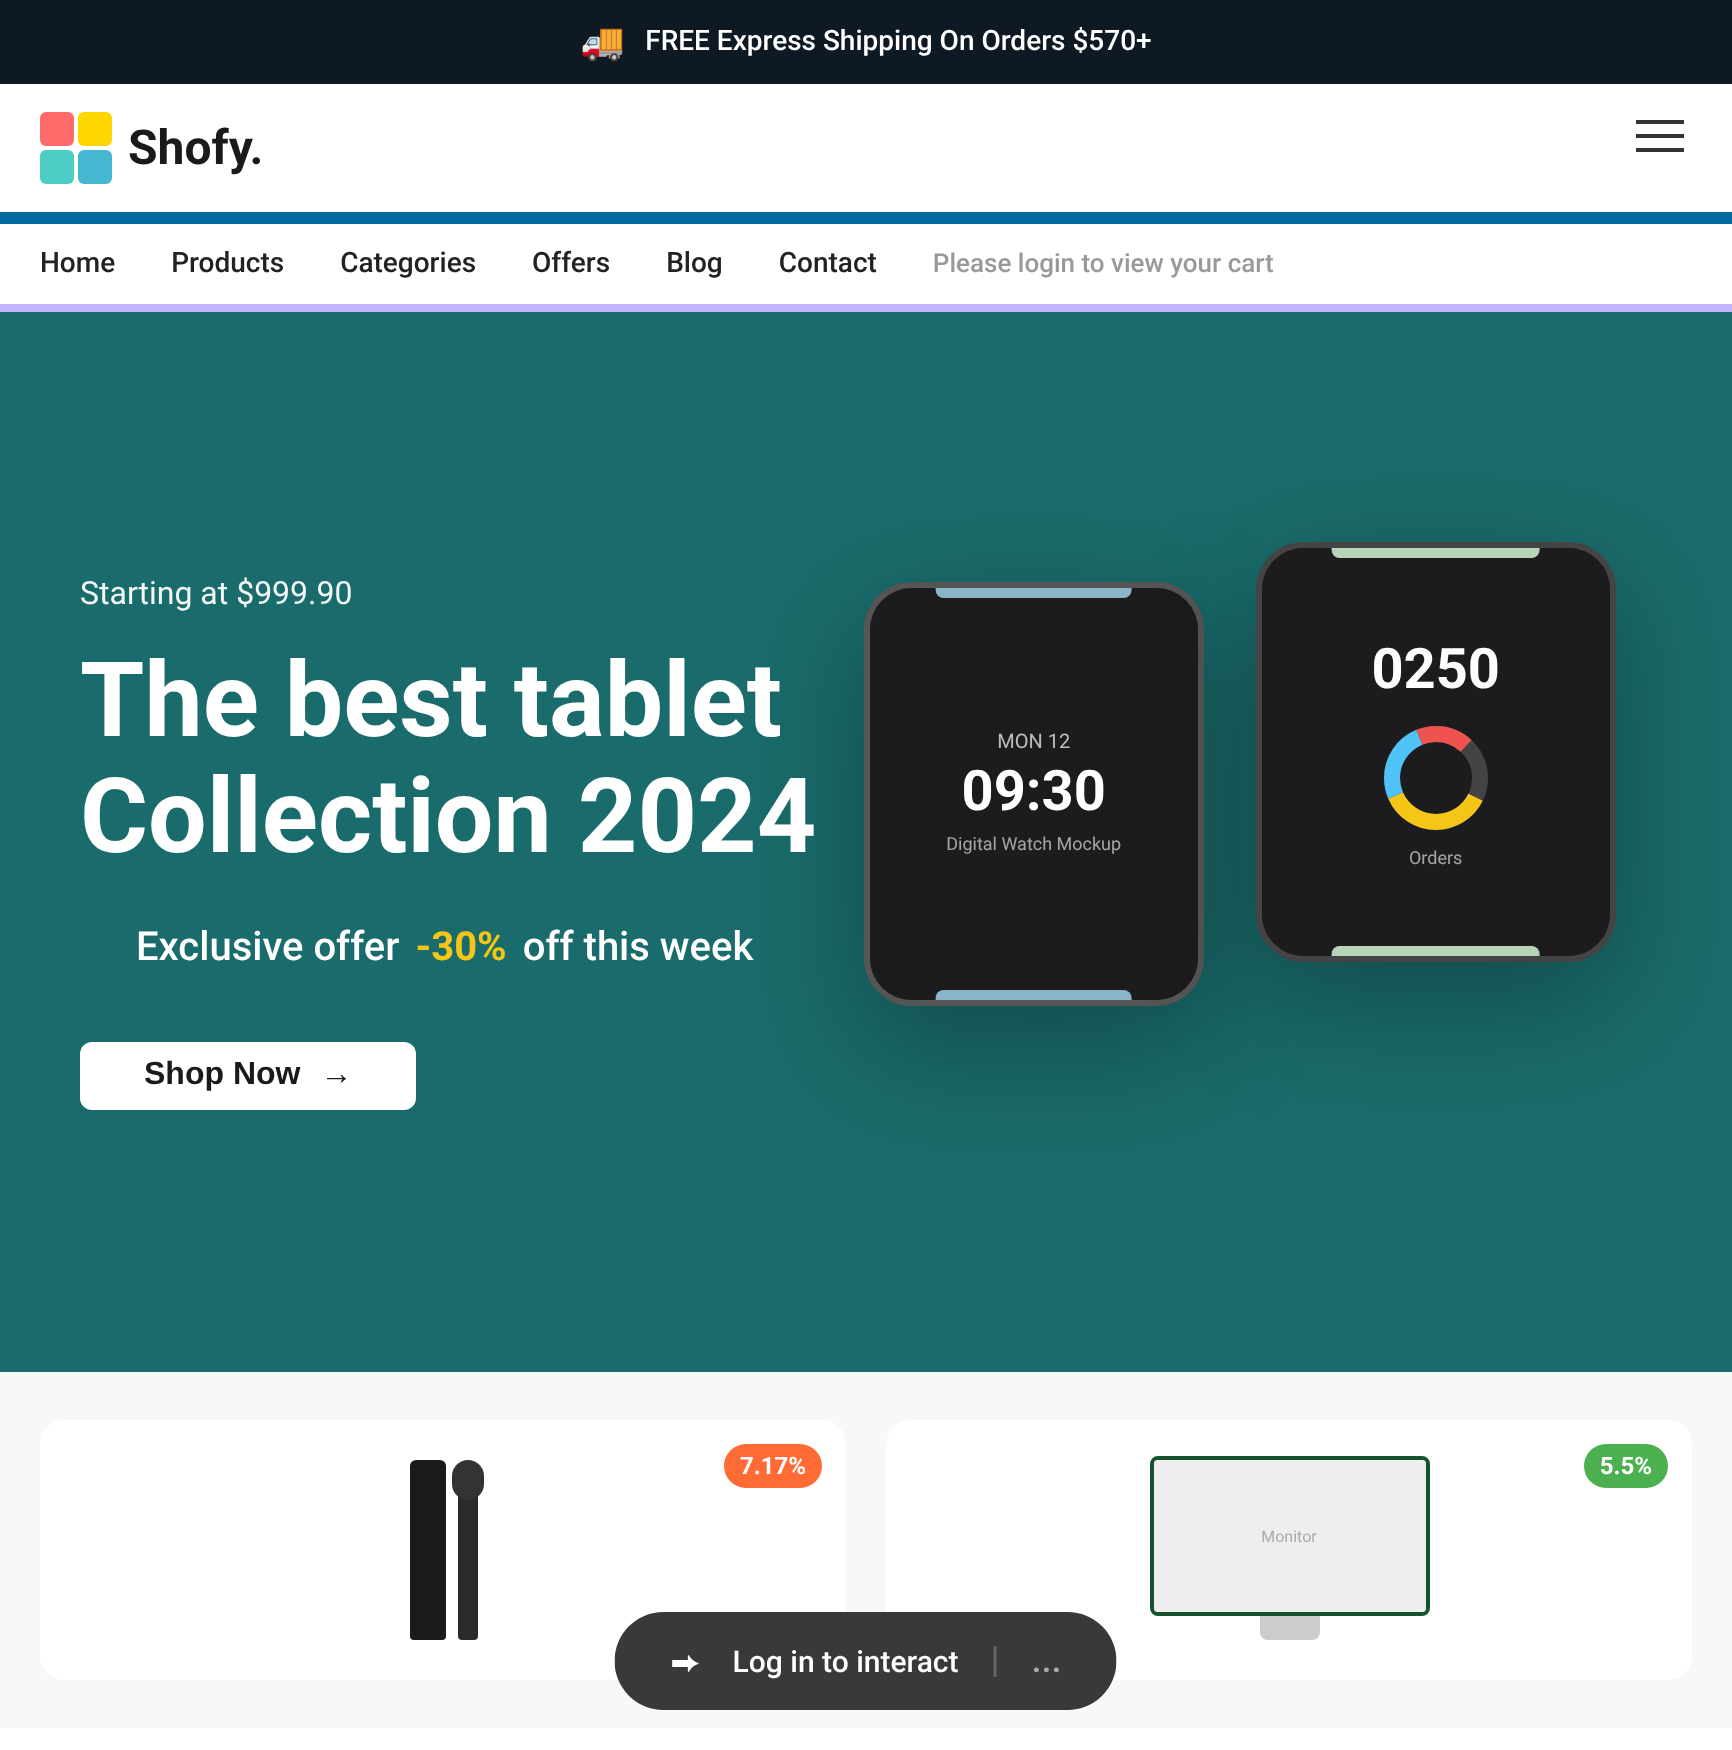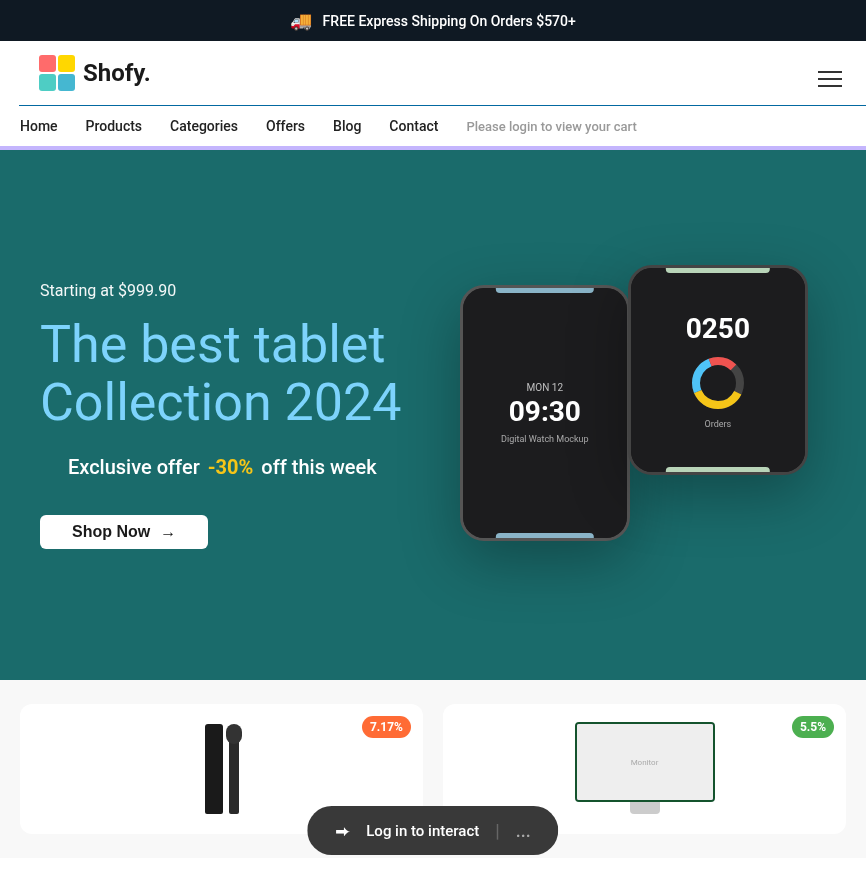--- a/index.html
+++ b/index.html
@@ -18,24 +18,23 @@
       justify-content: center;
       gap: 10px;
     }
     .truck-icon { font-size: 18px; }
 
     
     .header {
       background: white;
       padding: 14px 20px;
       display: flex;
-      align-items: flex-end;
+      align-items: flex-start;
       justify-content: space-between;
-      border-bottom: 1px solid #0369a1;
-      margin-left: 19px;
+      border-bottom: 6px solid #0369a1;
     }
     .logo {
       display: flex;
       align-items: center;
       gap: 8px;
       font-size: 24px;
       font-weight: 700;
       color: #1a1a1a;
     }
     .logo-icon {
@@ -94,24 +93,24 @@
       position: relative;
     }
     .hero-subtitle {
       font-size: 16px;
       font-weight: 400;
       margin-bottom: 16px;
       opacity: 0.95;
     }
     .hero-title {
       font-size: 52px;
-      font-weight: 400;
+      font-weight: 700;
       line-height: 1.1;
       margin-bottom: 24px;
-      color: #7dd3fc;
+      color: #ffffff;
     }
     .hero-offer {
       font-size: 20px;
       font-weight: 500;
       margin-bottom: 36px;
       display: flex;
       align-items: center;
       gap: 8px;
       margin-left: 28px;
     }
@@ -151,22 +150,22 @@
       height: 420px;
     }
     .watch {
       position: absolute;
       border-radius: 24px;
       overflow: hidden;
       box-shadow: 0 20px 60px rgba(0,0,0,0.3);
     }
     .watch-left {
       width: 170px;
-      height: 256px;
-      left: 32px;
+      height: 212px;
+      left: 4px;
       top: 80px;
       background: #2a2a2a;
       border: 3px solid #555;
     }
     .watch-right {
       width: 180px;
       height: 210px;
       right: 20px;
       top: 60px;
       background: #1a1a1a;

